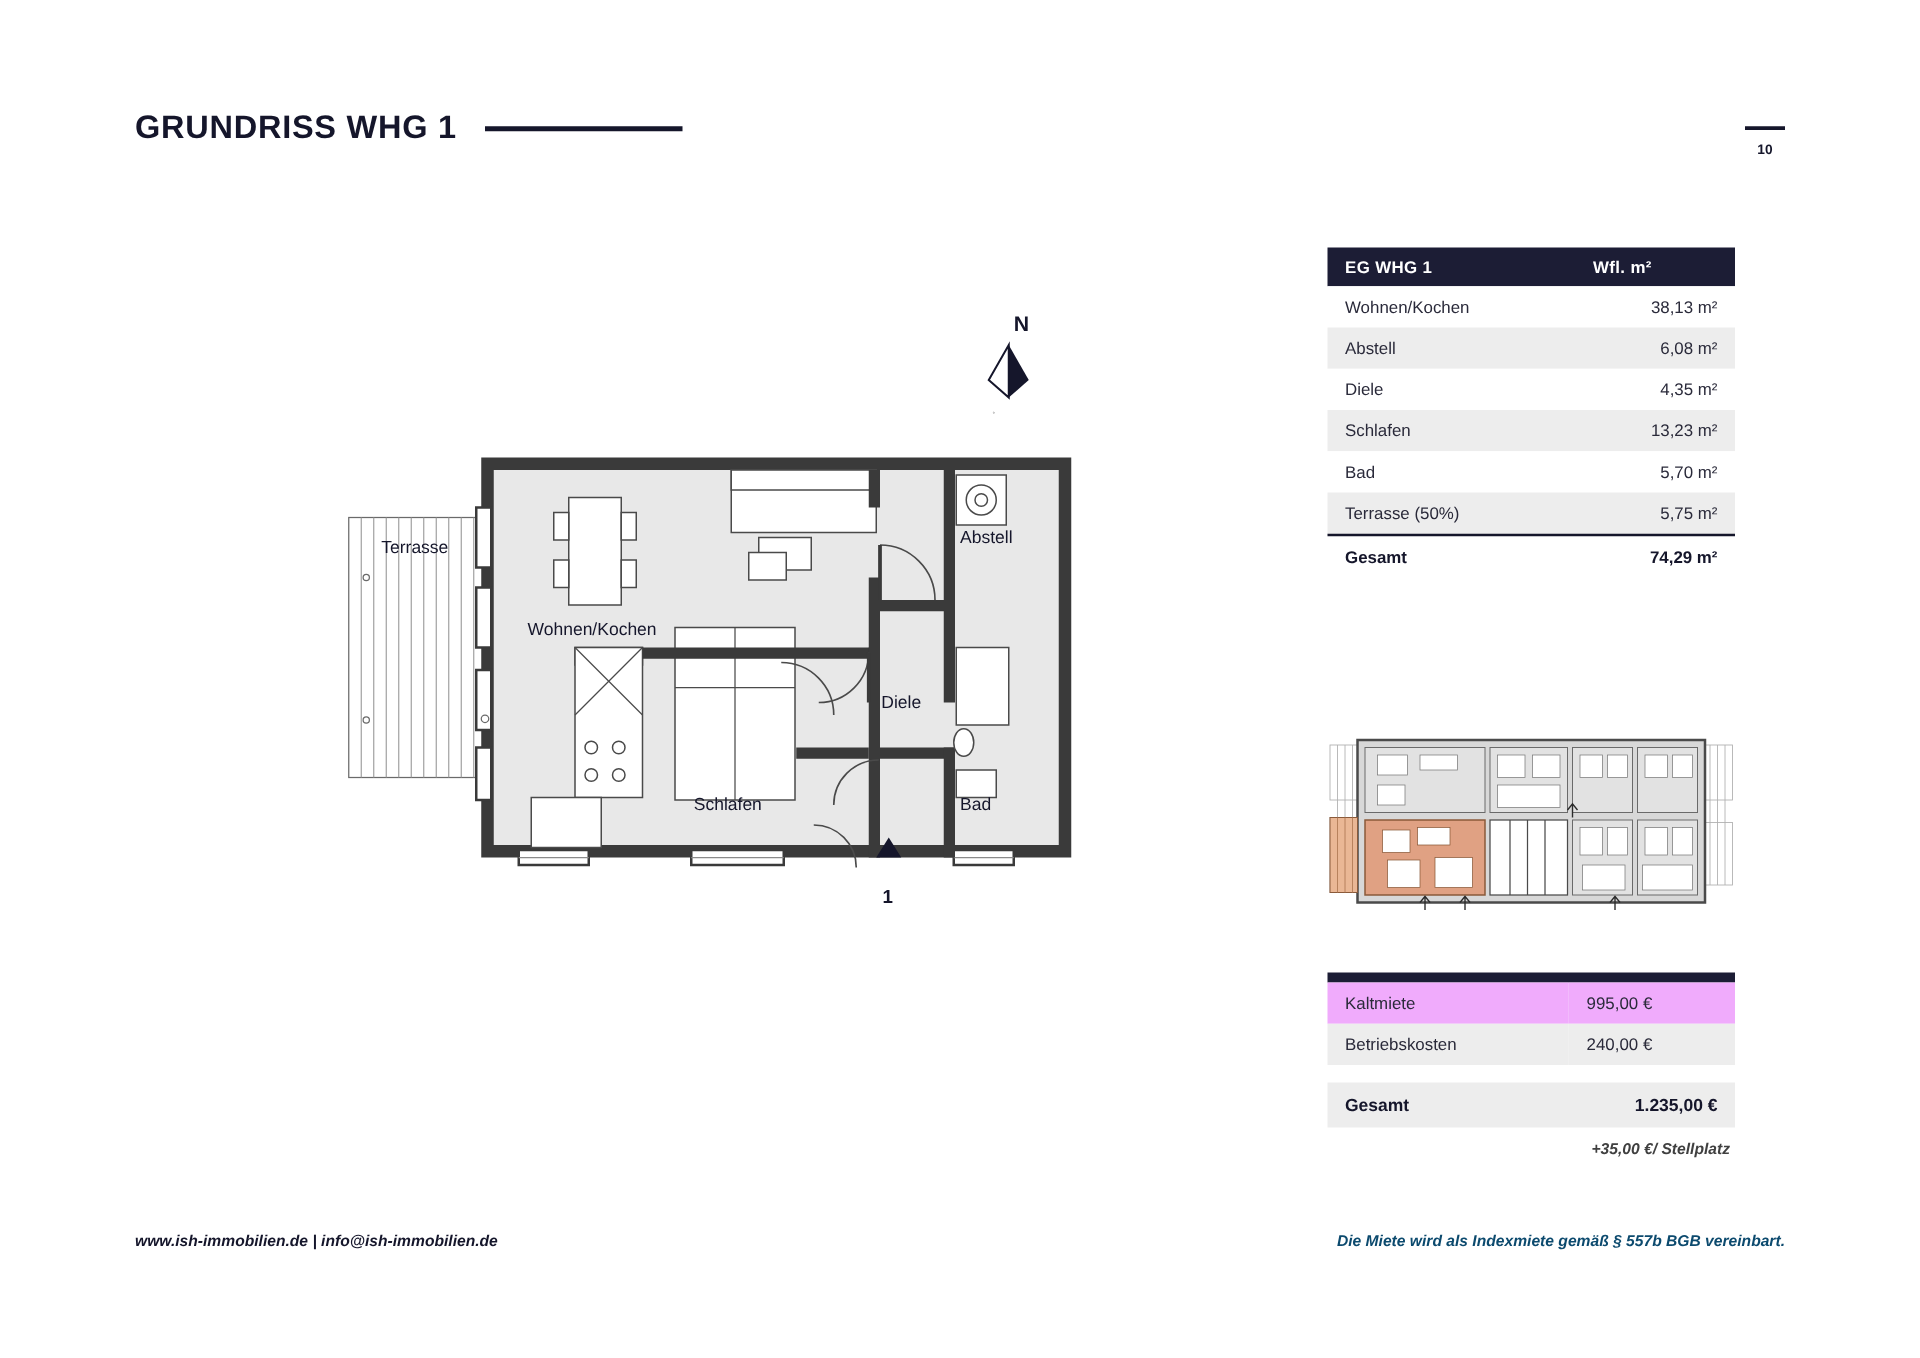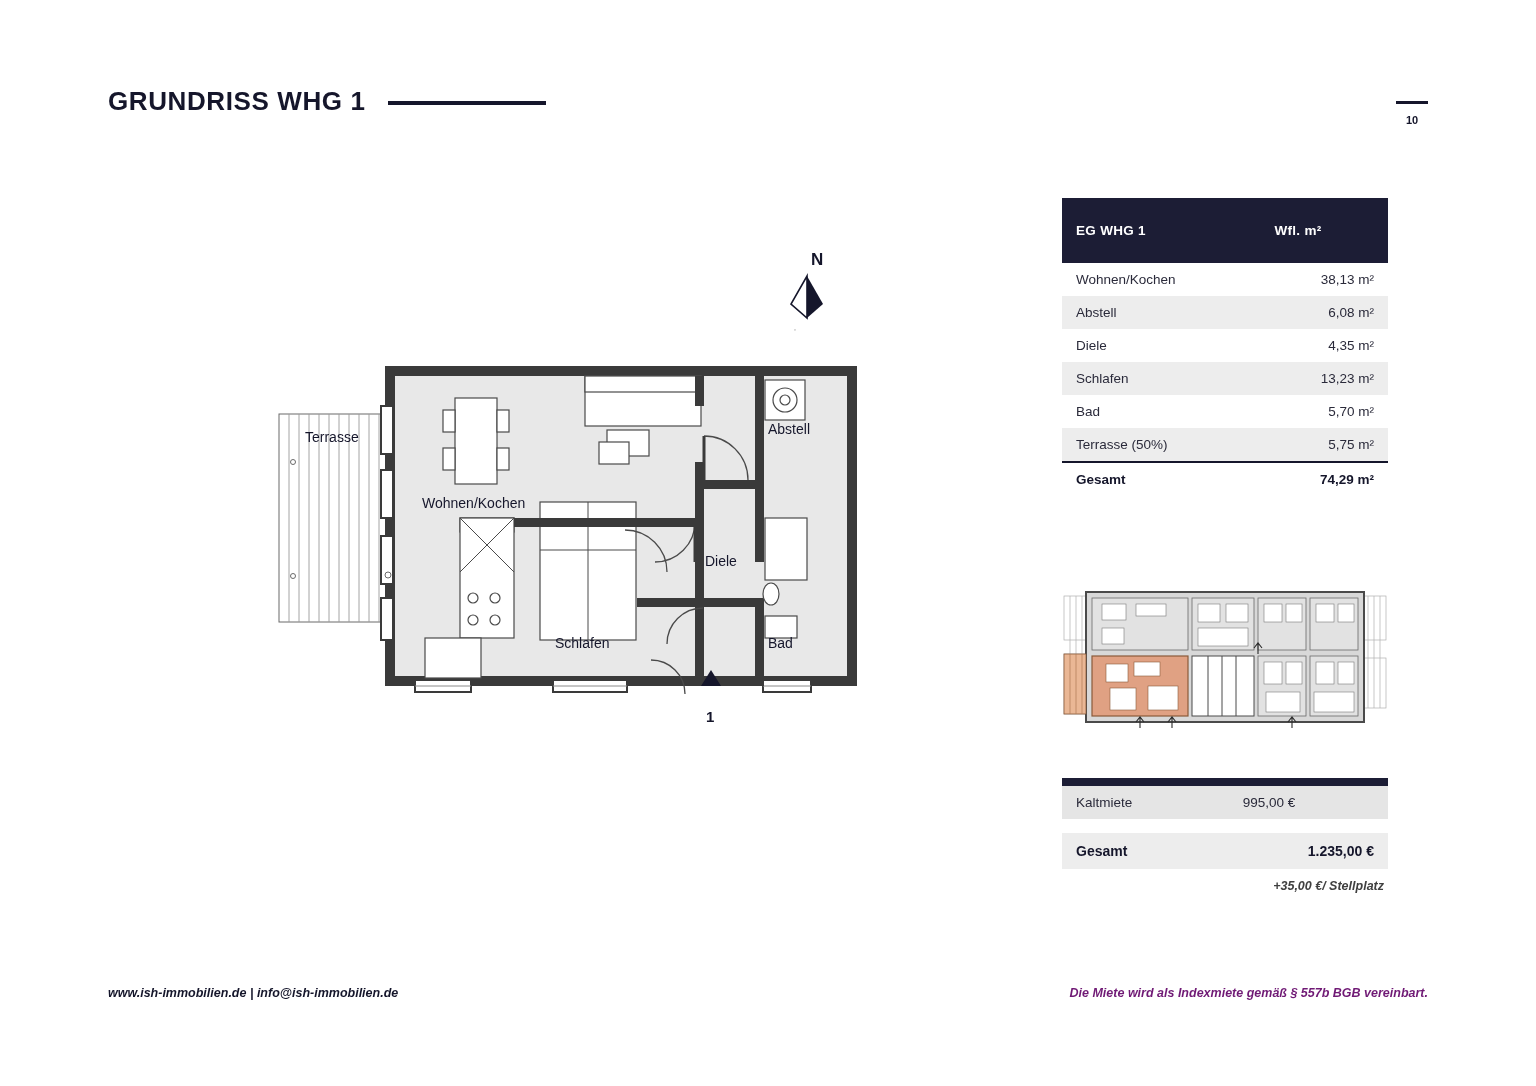--- a/index.html
+++ b/index.html
@@ -63,21 +63,21 @@
     font-style: italic;
     color: #15162b;
   }
   .footer-right {
     position: absolute;
     right: 108px;
     top: 986px;
     font-size: 12.5px;
     font-weight: bold;
     font-style: italic;
-    color: #701a75;
+    color: #0c4a6e;
     text-align: right;
   }
 
   
   .info-col {
     position: absolute;
     left: 1062px;
     top: 198px;
     width: 326px;
   }
@@ -85,21 +85,21 @@
     width: 100%;
     border-collapse: collapse;
     font-size: 13.5px;
   }
   .area-table th {
     background: #1c1d35;
     color: #ffffff;
     text-align: left;
     font-size: 13.5px;
     font-weight: bold;
-    padding: 25px 14px;
+    padding: 8px 14px;
     letter-spacing: 0.3px;
   }
   .area-table th.right { text-align: left; }
   .area-table td {
     padding: 9px 14px;
     color: #2a2a3a;
   }
   .area-table td.right { text-align: right; }
   .area-table tr.odd td { background: #ffffff; }
   .area-table tr.even td { background: #ededed; }
@@ -135,21 +135,21 @@
   .price-table {
     width: 100%;
     border-collapse: collapse;
     font-size: 13.5px;
   }
   .price-table td {
     padding: 9px 14px;
     color: #2a2a3a;
   }
   .price-table td.right { }
-  .price-table tr.odd td { background: #e5e5e5; }
+  .price-table tr.odd td { background: #f0abfc; }
   .price-table tr.even td { background: #ededed; }
   .total-row {
     margin-top: 14px;
     display: flex;
     justify-content: space-between;
     background: #ededed;
     padding: 10px 14px;
     font-size: 14px;
     font-weight: bold;
     color: #15162b;
@@ -456,20 +456,24 @@
 </div>
 
 <div class="price-wrap">
   <div class="price-bar"></div>
   <table class="price-table">
     <tbody>
       <tr class="odd">
         <td>Kaltmiete</td>
         <td class="right">995,00 €</td>
       </tr>
+      <tr class="even">
+        <td>Betriebskosten</td>
+        <td class="right">240,00 €</td>
+      </tr>
     </tbody>
   </table>
   <div class="total-row">
     <span>Gesamt</span>
     <span>1.235,00 €</span>
   </div>
   <div class="stellplatz">+35,00 €/ Stellplatz</div>
 </div>
 
 <div class="footer-left">www.ish-immobilien.de | info@ish-immobilien.de</div>

